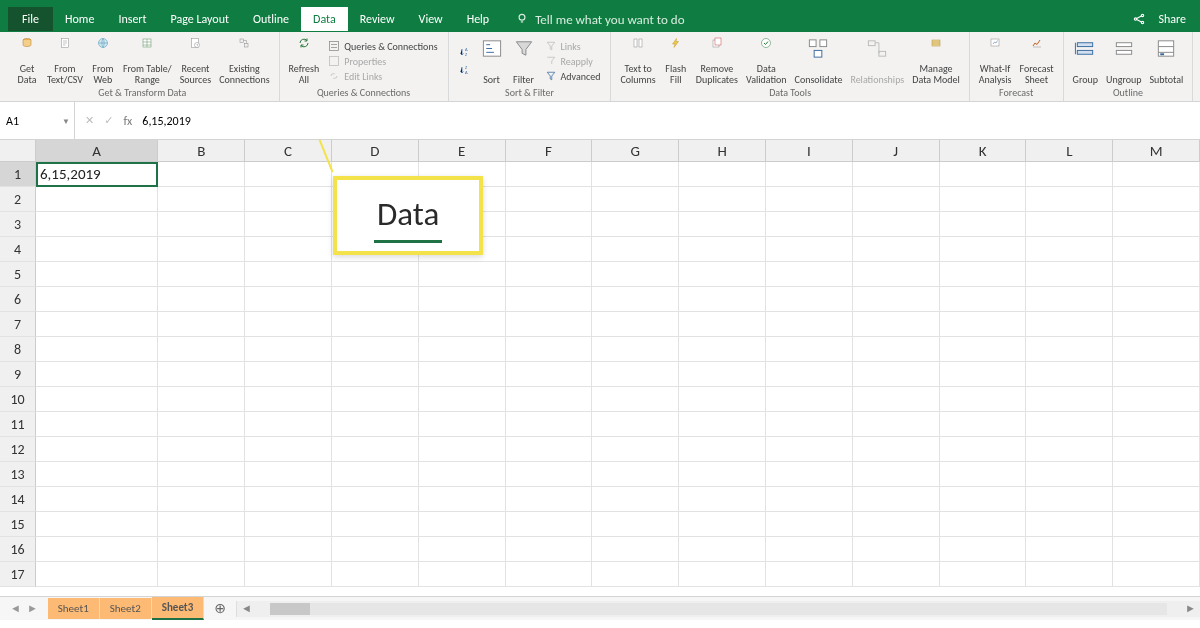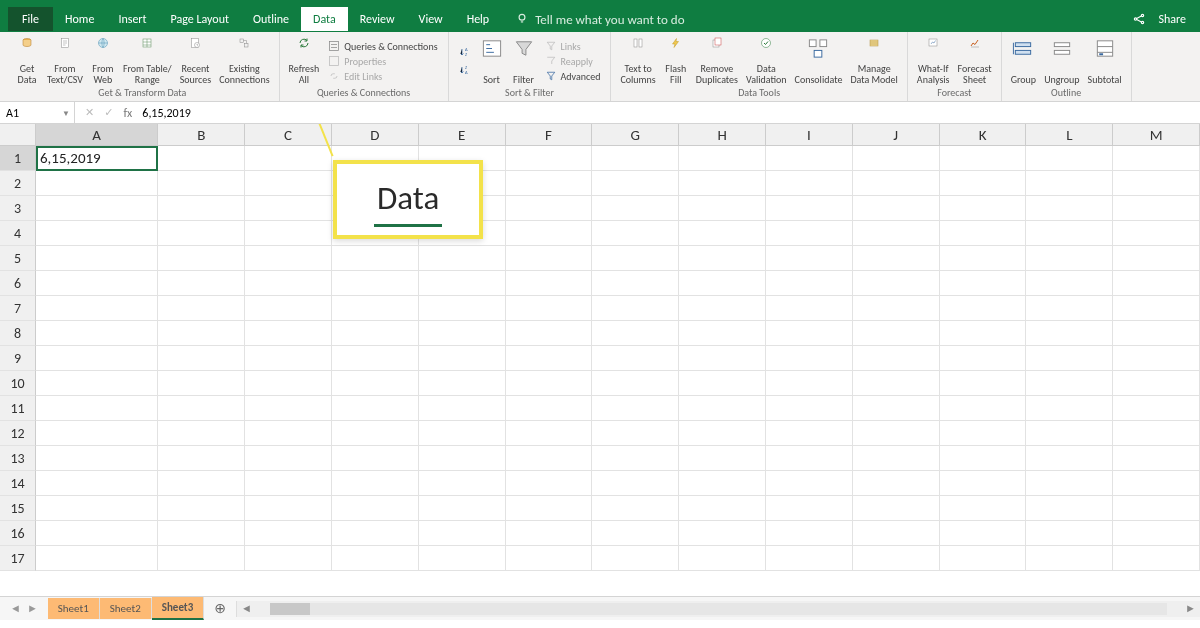--- a/index.html
+++ b/index.html
@@ -23,21 +23,21 @@
 .group-label { text-align: center; font-size: 10px; color: #6a6a6a; height: 14px; line-height: 12px; }
 .btn-large { display: flex; flex-direction: column; align-items: center; justify-content: flex-end; padding: 2px 3px; cursor: pointer; font-size: 10px; color: #444; line-height: 11px; text-align: center; gap: 12px; }
 .btn-large .ico { width: 24px; height: 24px; margin-bottom: 2px; }
 .btn-stack { display: flex; flex-direction: column; justify-content: center; gap: 2px; font-size: 10px; color: #444; padding: 0 4px; }
 .btn-stack-item { display: flex; align-items: center; gap: 4px; cursor: pointer; white-space: nowrap; }
 .btn-stack-item .mini { width: 12px; height: 12px; }
 .disabled { color: #a8a8a8; }
 .label-line { line-height: 11px; }
 
 
-.formula-bar { height: 22px; border-bottom: 1px solid #d4d4d4; display: flex; align-items: center; font-size: 12px; }
+.formula-bar { height: 38px; border-bottom: 1px solid #d4d4d4; display: flex; align-items: center; font-size: 12px; }
 .name-box { width: 75px; border-right: 1px solid #d4d4d4; padding-left: 6px; display: flex; align-items: center; height: 100%; justify-content: space-between; padding-right: 4px; }
 .fx-area { display: flex; align-items: center; gap: 10px; padding-left: 10px; flex: 1; }
 .fx-label { color: #7a7a7a; }
 
 
 .grid-area { position: relative; height: 474px; overflow: hidden; }
 .sel-all { position: absolute; left: 0; top: 0; width: 36px; height: 22px; background: #f0f0f0; border-right: 1px solid #ccc; border-bottom: 1px solid #ccc; }
 .col-headers { position: absolute; left: 36px; top: 0; right: 0; height: 22px; display: flex; }
 .col-h { width: 88px; text-align: center; background: #f0f0f0; border-right: 1px solid #ccc; border-bottom: 1px solid #ccc; font-size: 15px; color: #333; line-height: 22px; }
 .col-h.first { width: 124px; background: #d6d6d6; }
@@ -269,20 +269,28 @@
           </svg>
         <span class="label-line">Data<br>Validation</span>
       </div>
       <div class="btn-large">
         <svg class="ico" viewBox="0 0 24 24">
             <rect x="3" y="3" width="7" height="7" fill="#fff" stroke="#888"></rect>
             <rect x="14" y="3" width="7" height="7" fill="#fff" stroke="#888"></rect>
             <rect x="8" y="14" width="8" height="7" fill="#fff" stroke="#3a6aa0"></rect>
           </svg>
         <span class="label-line">Consolidate</span>
+      </div>
+      <div class="btn-large disabled">
+        <svg class="ico" viewBox="0 0 24 24">
+            <rect x="3" y="4" width="7" height="5" fill="none" stroke="#bbb"></rect>
+            <rect x="14" y="15" width="7" height="5" fill="none" stroke="#bbb"></rect>
+            <path d="M10 6h4v11" fill="none" stroke="#bbb"></path>
+          </svg>
+        <span class="label-line">Relationships</span>
       </div>
       <div class="btn-large">
         <svg class="ico" viewBox="0 0 24 24">
             <rect x="4" y="6" width="16" height="12" fill="#f0d890" stroke="#b09040"></rect>
             <path d="M4 10h16M4 14h16" stroke="#b09040"></path>
           </svg>
         <span class="label-line">Manage<br>Data Model</span>
       </div>
     </div>
     <div class="group-label">Data Tools</div>

